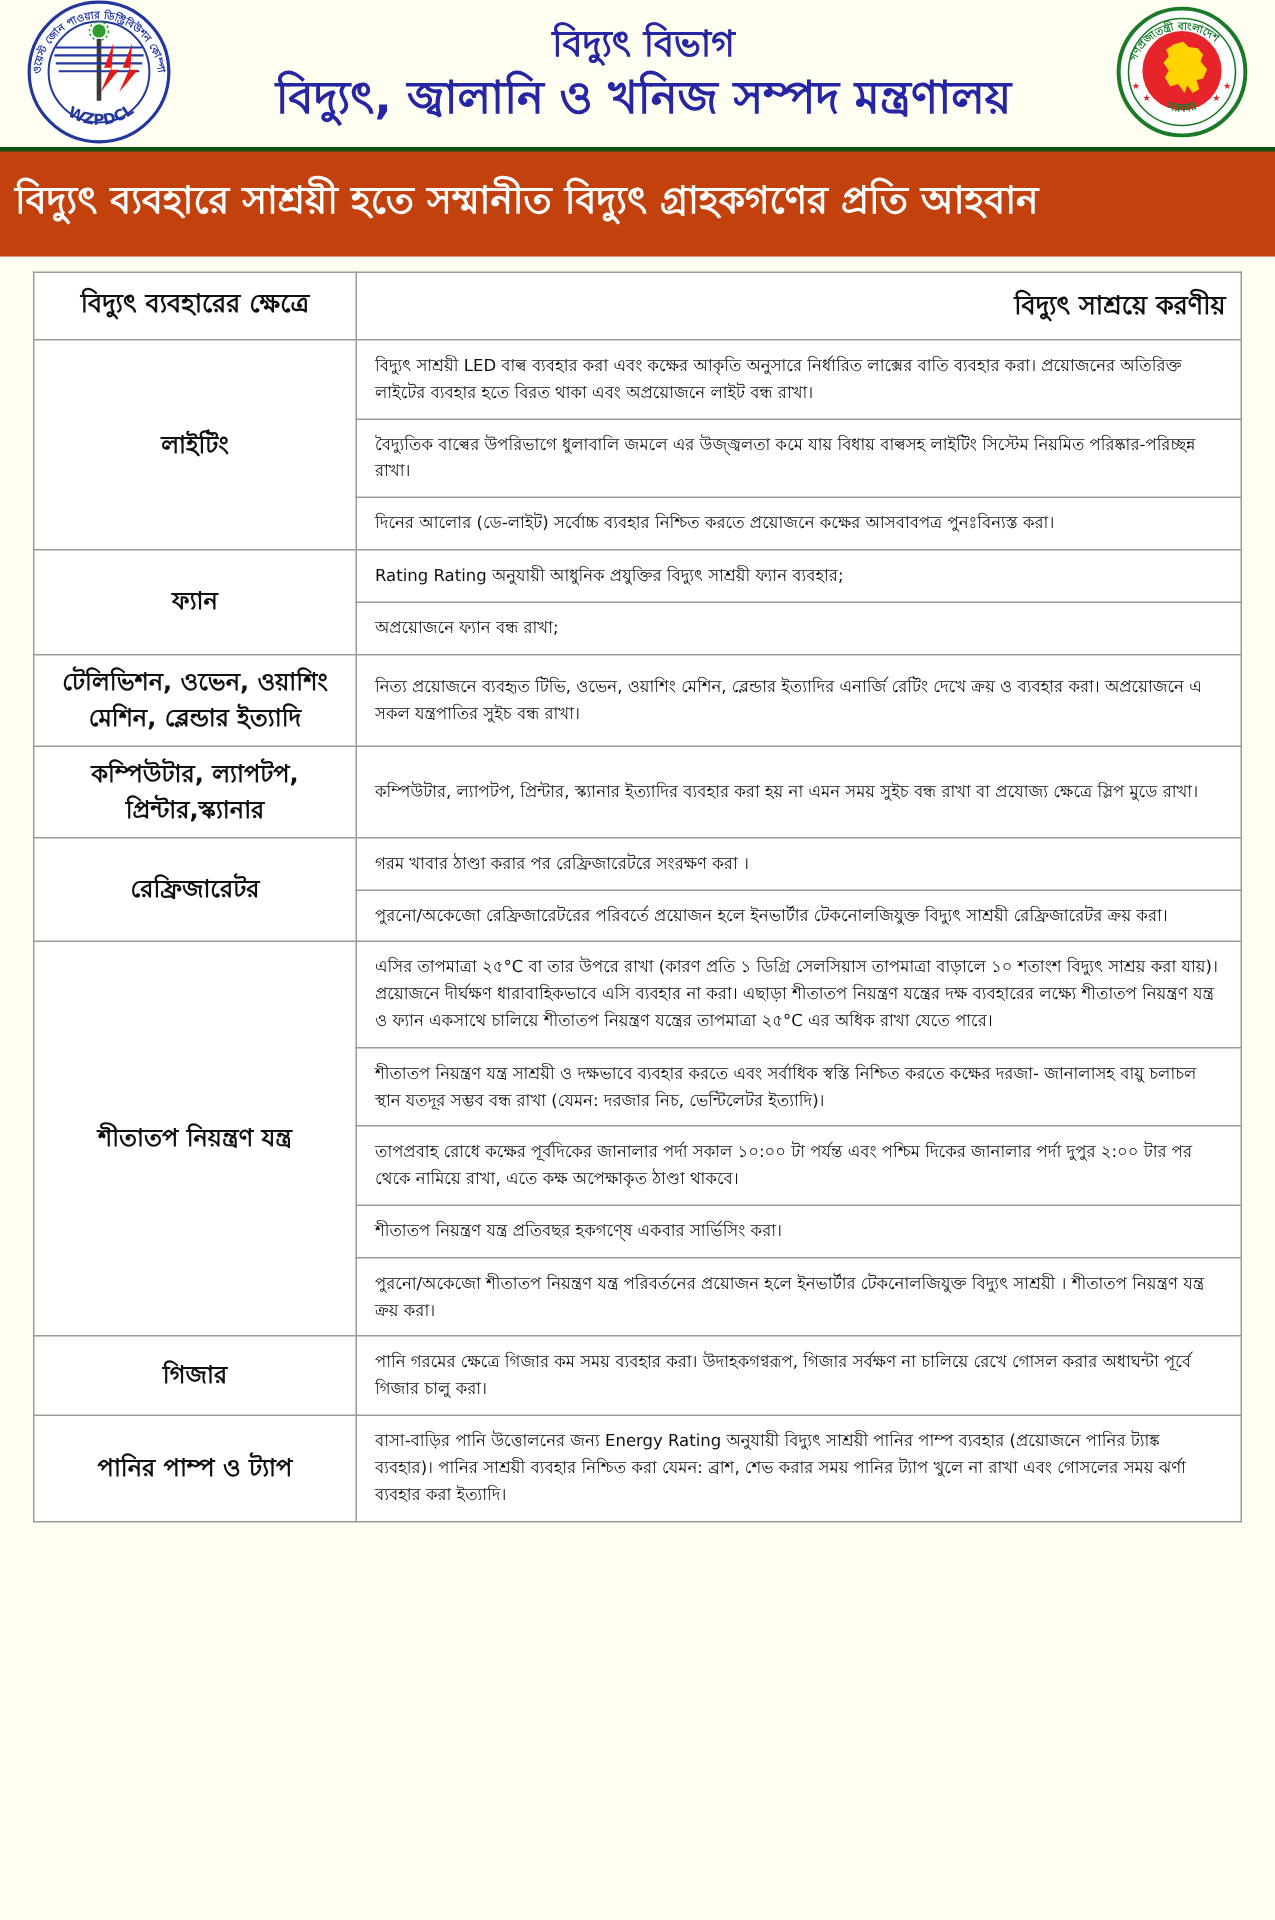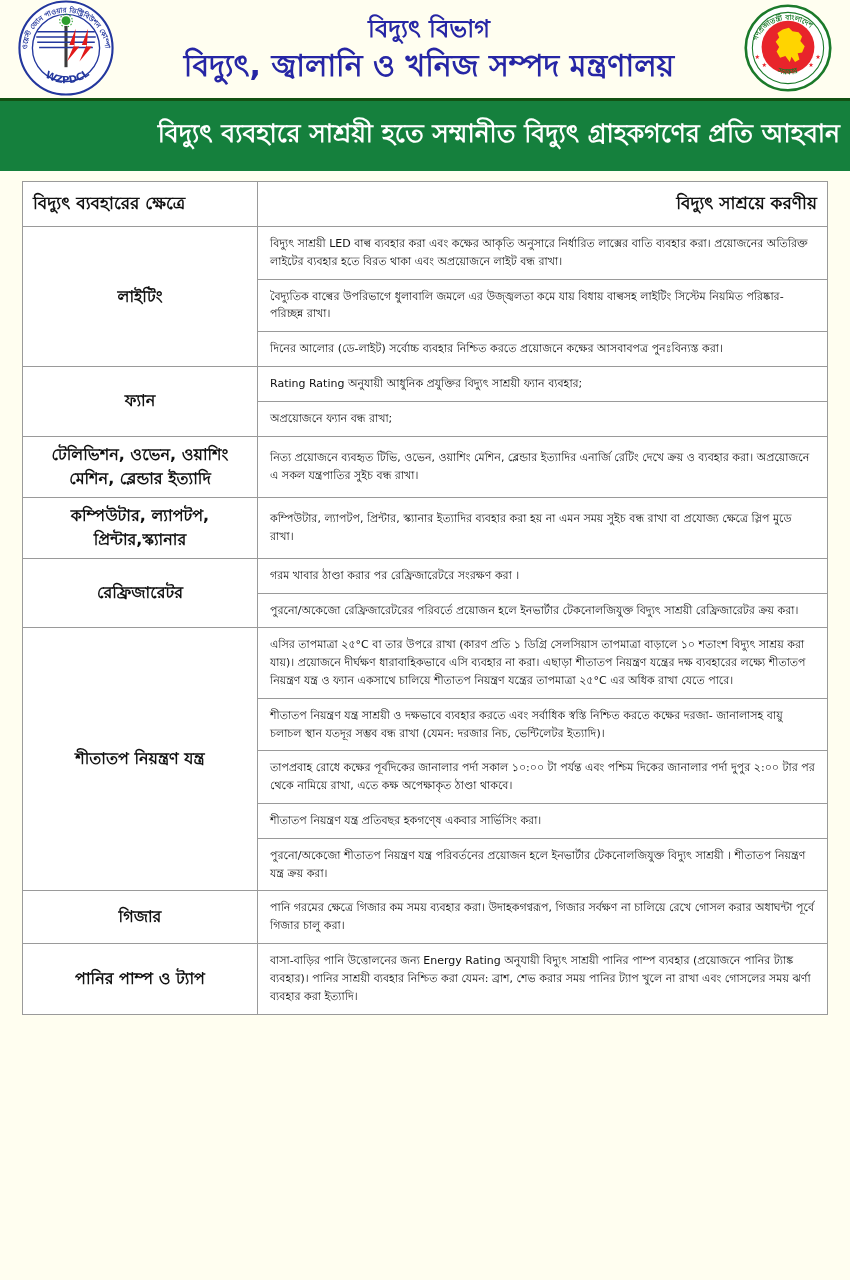--- a/index.html
+++ b/index.html
@@ -10,38 +10,38 @@
   }
   .page{width:850px;min-height:1280px;background:#fffef0;overflow:hidden;}
   
   .hdr{display:flex;align-items:center;padding:6px 18px 4px 18px;height:88px;}
   .hdr .logo-box{flex:0 0 auto;}
   .hdr .titles{flex:1 1 auto;text-align:center;color:#2626a5;font-weight:bold;line-height:1.32;}
   .title1{font-size:24px;}
   .title2{font-size:30px;}
   
   .banner{
-    background:#15803d;border-top:3px solid #135113;
-    color:#ffffff;text-align:right;font-weight:bold;
+    background:#c2410c;border-top:3px solid #135113;
+    color:#ffffff;text-align:left;font-weight:bold;
     font-size:25px;padding:13px 10px 14px 10px;
   }
   
   .tbl-wrap{padding:10px 22px 16px 22px;}
   table.sav{
     width:100%;border-collapse:collapse;background:#ffffff;
     border:1px solid #9a9a9a;
   }
   table.sav th,table.sav td{
     border:1px solid #9a9a9a;vertical-align:middle;
   }
-  th.h1{width:190px;font-size:17px;font-weight:bold;text-align:left;padding:8px 10px;line-height:1.5;}
+  th.h1{width:190px;font-size:17px;font-weight:bold;text-align:center;padding:8px 10px;line-height:1.5;}
   th.h2{font-size:17px;font-weight:bold;text-align:right;padding:8px 10px;}
   td.cat-cell{
     width:190px;text-align:center;font-weight:bold;font-size:16px;
-    padding:6px 22px;line-height:1.5;
+    padding:6px 12px;line-height:1.5;
   }
   td.item-cell{
     font-size:11px;padding:8px 12px;line-height:1.62;text-align:left;
   }
 </style>
 </head>
 <body>
 
 <div class="page">
 

